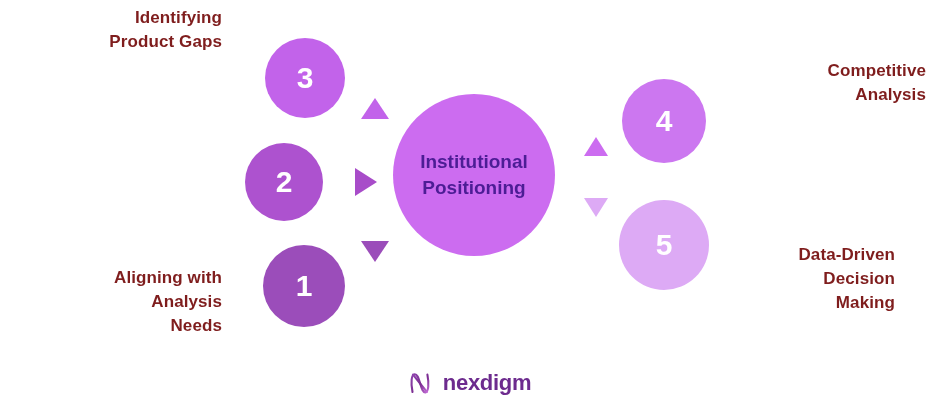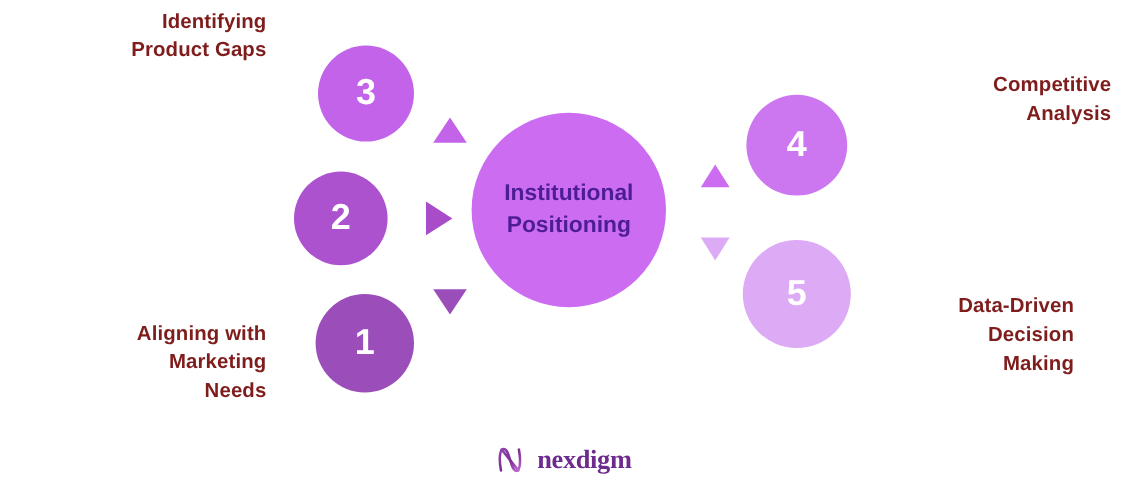--- a/index.html
+++ b/index.html
@@ -78,34 +78,33 @@
     align-items: center;
     justify-content: center;
     gap: 8px;
   }
   #logo-mark { display: block; }
   #logo-word {
     font-size: 22px;
     font-weight: bold;
     letter-spacing: -0.3px;
     color: #6d2b8e;
-    font-family: Liberation Serif, serif;
   }
 </style>
 </head>
 <body>
 
 <div id="canvas">
 
   <div class="label left" style="left:20px; top:6px; width:202px;">Identifying
 Product Gaps</div>
 
 
   <div class="label left" style="left:20px; top:266px; width:202px;">Aligning with
-Marketing
+Analysis
 Needs</div>
 
   <div class="label right" style="left:751px; top:59px; width:175px;">Competitive
 Analysis</div>
 
   <div class="label right" style="left:720px; top:219px; width:175px;margin-top:24px;">Data-Driven
 Decision
 Making</div>
 
   <div class="node" style="left:265px; top:38px; width:80px; height:80px; background:#c263ea;">

